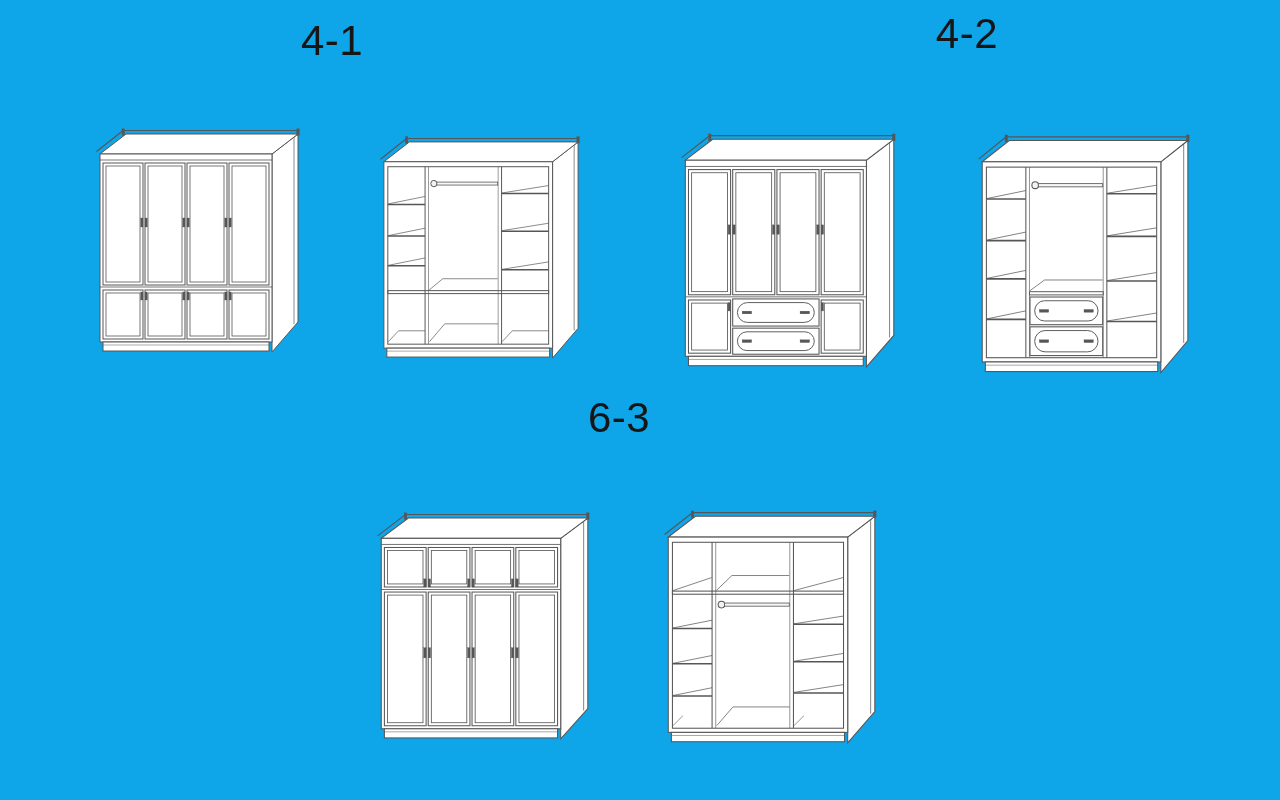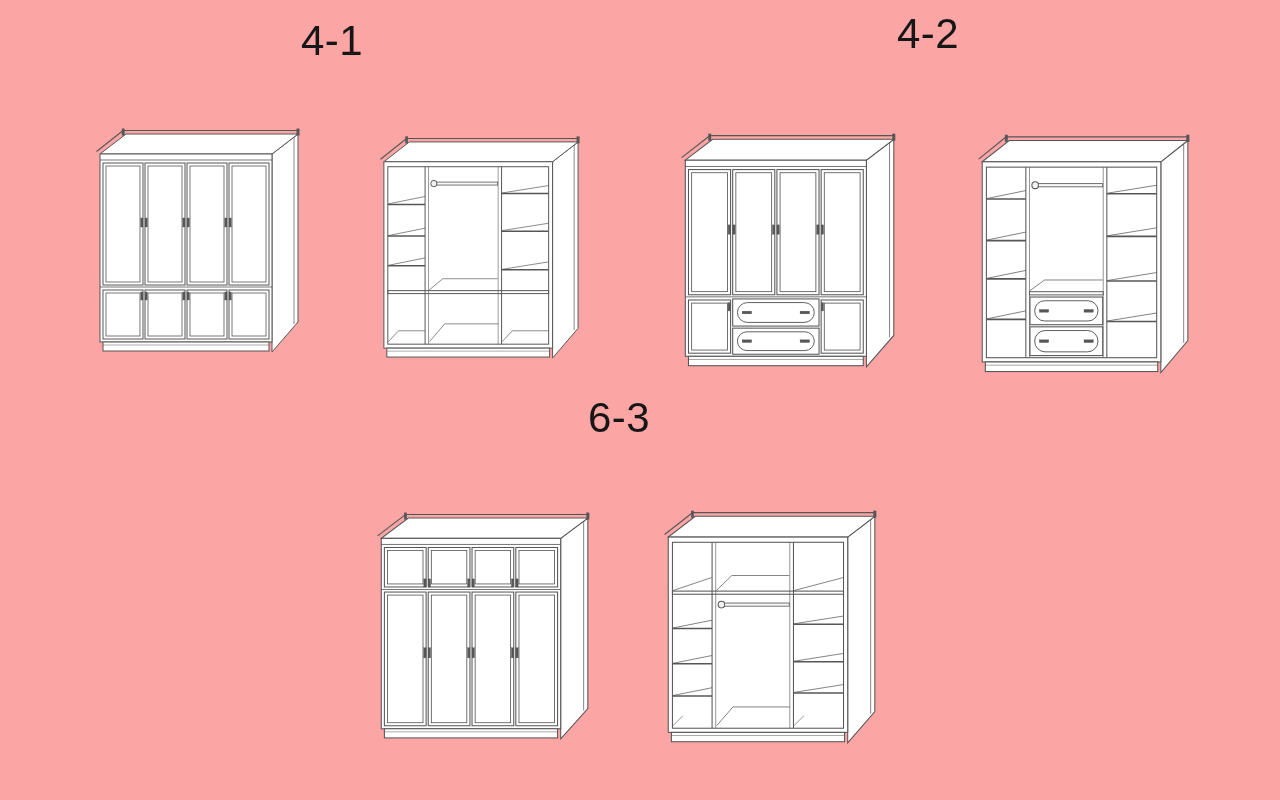--- a/index.html
+++ b/index.html
@@ -1,37 +1,37 @@
 <!DOCTYPE html>
 <html><head>
 <meta charset="utf-8">
 <style>
   html,body{margin:0;padding:0;background:#ffffff;}
   body{width:1280px;height:800px;overflow:hidden;font-family:"Liberation Sans",sans-serif;position:relative;}
-  .canvas{position:absolute;left:0;top:0;width:1280px;height:800px;background:#fca5a5;}
+  .canvas{position:absolute;left:0;top:0;width:1280px;height:800px;background:#0ea5e9;}
   .fig-label{position:absolute;width:140px;text-align:center;font-size:42px;line-height:1.0;color:#161616;letter-spacing:0.5px;}
   #label-4-1{left:262px;top:20px;}
   #label-4-2{left:858px;top:13px;}
   #label-4-3{left:549px;top:397px;}
   .fig{position:absolute;margin:0;padding:0;}
   #fig-4-1-ext{left:94px;  top:126px; width:208px; height:232px;}
   #fig-4-1-int{left:378px; top:134px; width:204px; height:230px;}
   #fig-4-2-ext{left:679px; top:131px; width:219px; height:242px;}
   #fig-4-2-int{left:976px; top:132px; width:216px; height:247px;}
   #fig-4-3-ext{left:375px; top:510px; width:217px; height:235px;}
   #fig-4-3-int{left:662px; top:508px; width:217px; height:241px;}
   .fig svg{display:block;}
 </style>
 </head>
 <body>
 
 <div class="canvas">
 
   <div class="fig-label" id="label-4-1" style="color: rgb(22, 22, 22);">4-1</div>
-  <div class="fig-label" id="label-4-2" style="color: rgb(22, 22, 22);">4-2</div>
+  <div class="fig-label" id="label-4-2" style="color: rgb(22, 22, 22); text-align: right;">4-2</div>
   <div class="fig-label" id="label-4-3" style="color: rgb(22, 22, 22);">6-3</div>
 
   <figure class="fig" id="fig-4-1-ext">
       <svg viewBox="0 0 208 232" width="100%" height="100%" preserveAspectRatio="none">
         <polygon points="178,28 204,8 204,196 178,226" fill="#ffffff" stroke="#565656" stroke-width="1"></polygon>
         <line x1="200" y1="10" x2="200" y2="198" stroke="#565656" stroke-width="0.7"></line>
         <polygon points="6,28 178,28 204,8 32,8" fill="#ffffff" stroke="#565656" stroke-width="1"></polygon>
         <line x1="29" y1="4.5" x2="205" y2="4.5" stroke="#565656" stroke-width="1.1"></line>
         <rect x="28" y="2.8" width="2.4" height="6.4" fill="#565656" stroke="#565656" stroke-width="0.4"></rect>
         <rect x="202.8" y="2.8" width="2.4" height="6.4" fill="#565656" stroke="#565656" stroke-width="0.4"></rect>

